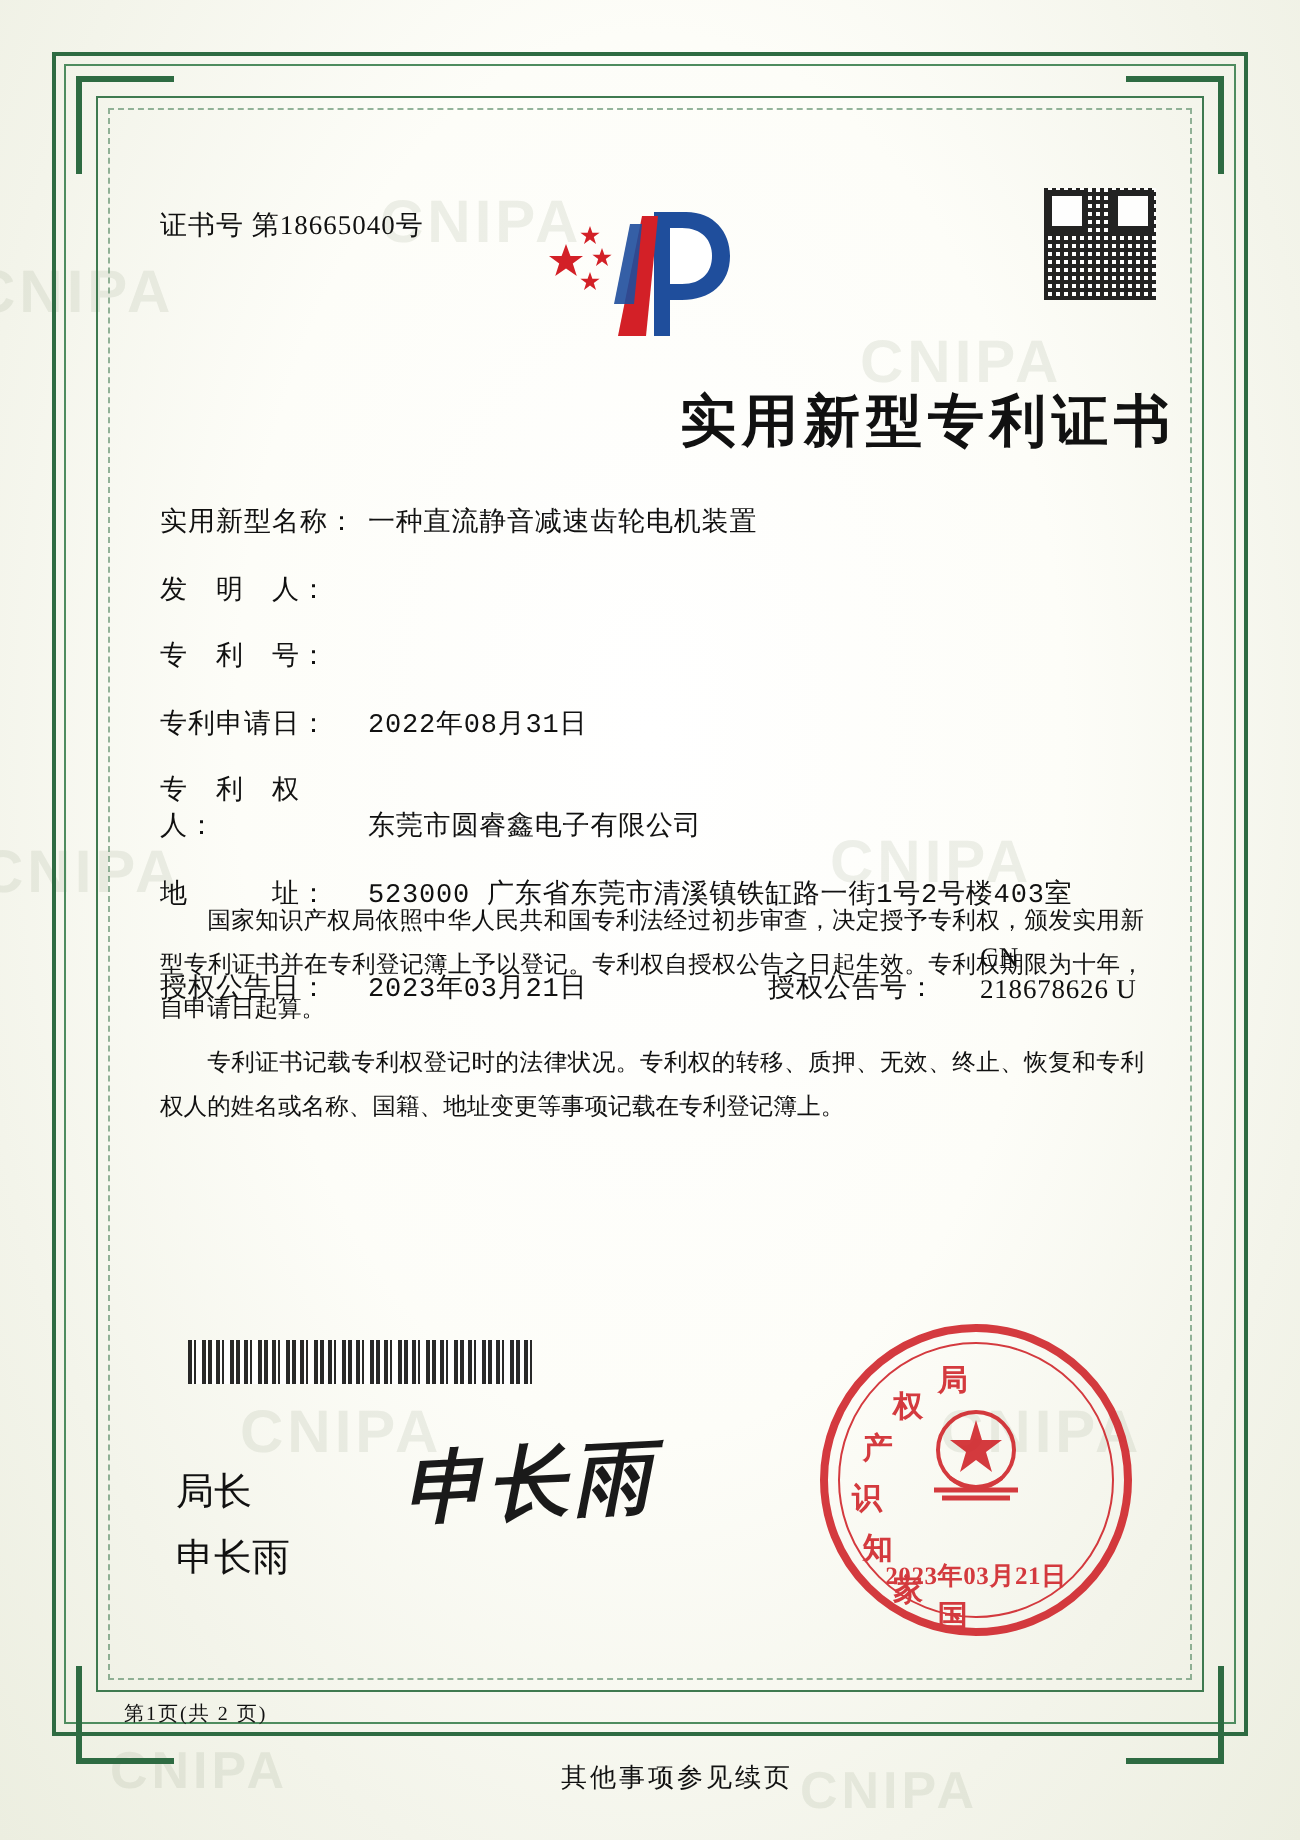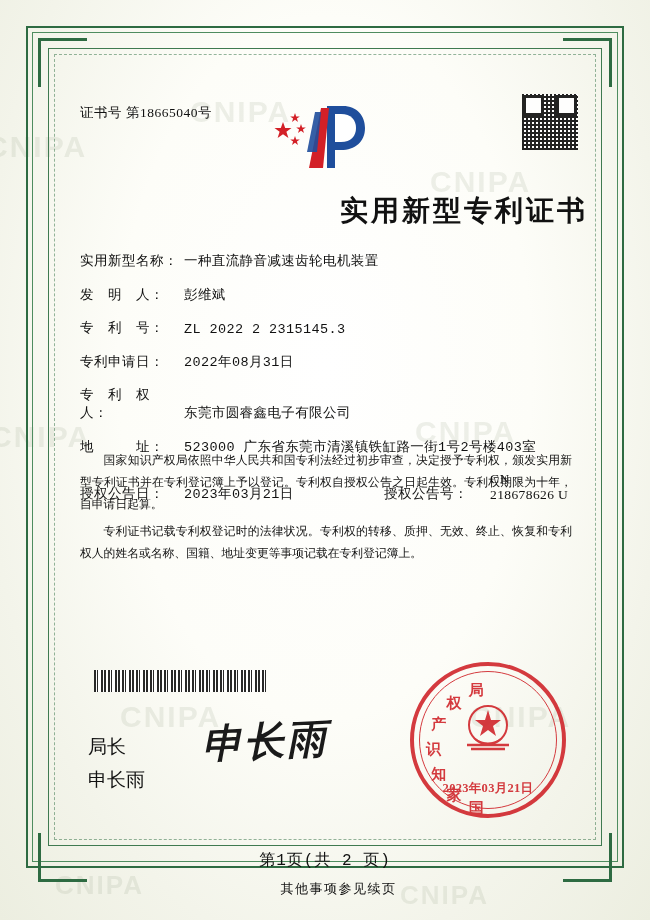--- a/index.html
+++ b/index.html
@@ -273,25 +273,23 @@
     font-size: 12.5px;
     color: #cf2026;
     font-weight: bold;
     letter-spacing: 0.3px;
   }
 
   .page-no {
     position: absolute;
     left: 0; right: 0;
     top: 788px;
-    text-align: center;
-    font-size: 16px;
+    font-size: 10px;
     color: #111;
     letter-spacing: 1px;
-    font-family: Liberation Mono, monospace;
   }
 
   .footnote {
     position: absolute;
     left: 0; right: 0;
     top: 880px;
     text-align: center;
     font-size: 13px;
     color: #111;
     letter-spacing: 1.5px;
@@ -346,26 +344,24 @@
 
     <div class="fields">
 
       <div class="field-row">
         <div class="field-label">实用新型名称：</div>
         <div class="field-value">一种直流静音减速齿轮电机装置</div>
       </div>
 
       <div class="field-row">
         <div class="field-label">发　明　人：</div>
-        <div class="field-value">彭维斌</div>
       </div>
 
       <div class="field-row">
         <div class="field-label">专　利　号：</div>
-        <div class="field-value">ZL 2022 2 2315145.3</div>
       </div>
 
       <div class="field-row">
         <div class="field-label">专利申请日：</div>
         <div class="field-value">2022年08月31日</div>
       </div>
 
       <div class="field-row">
         <div class="field-label">专　利　权　人：</div>
         <div class="field-value">东莞市圆睿鑫电子有限公司</div>

